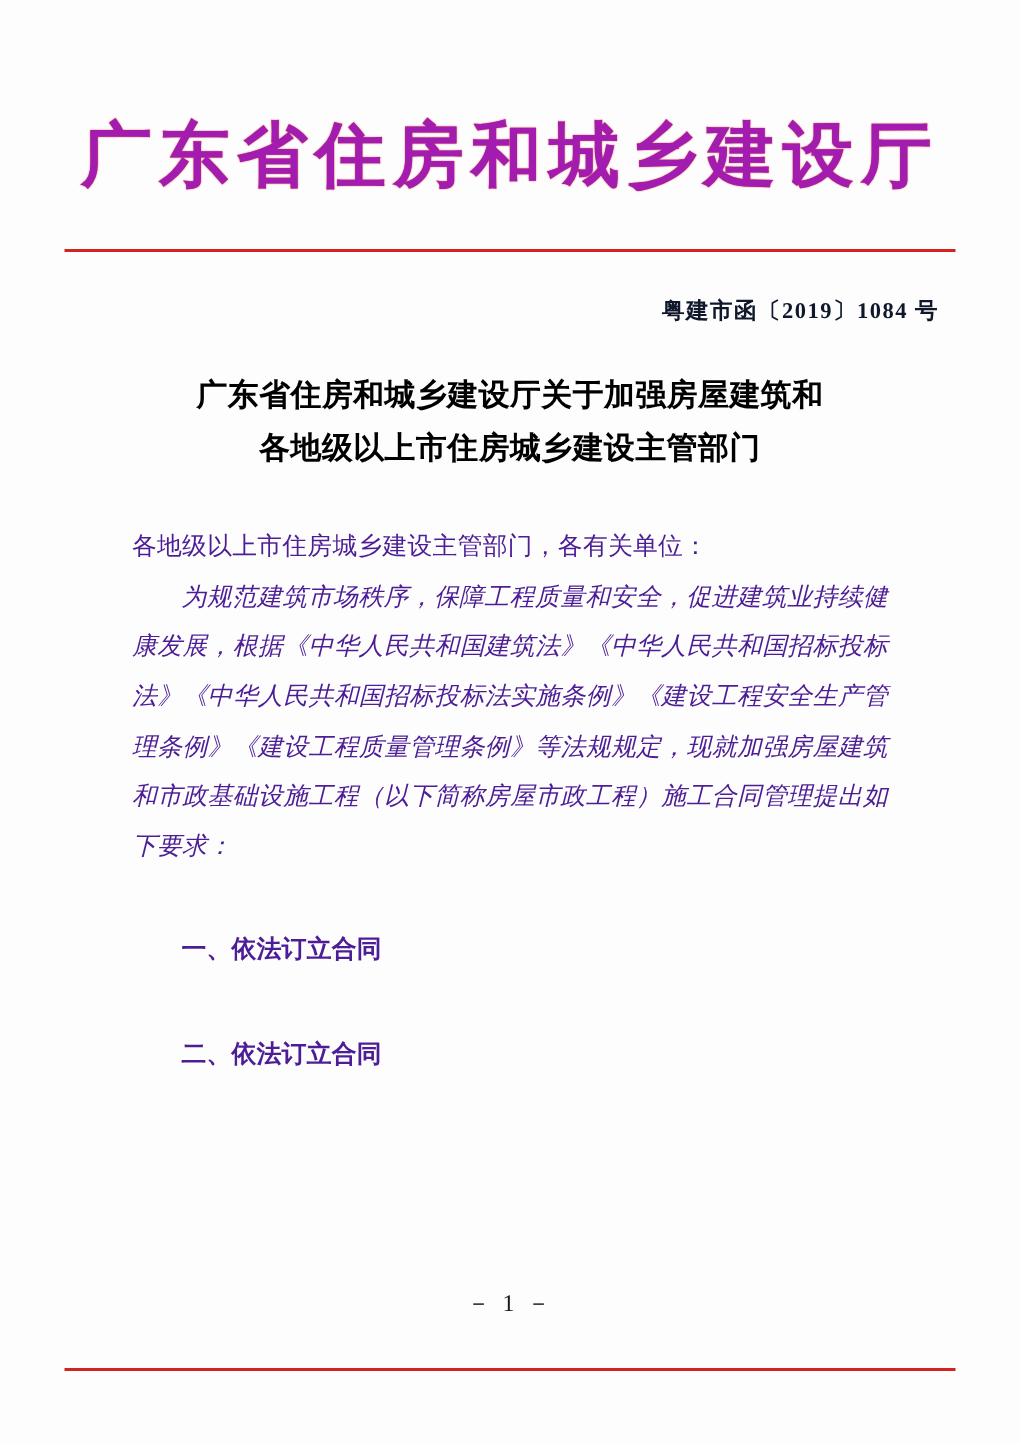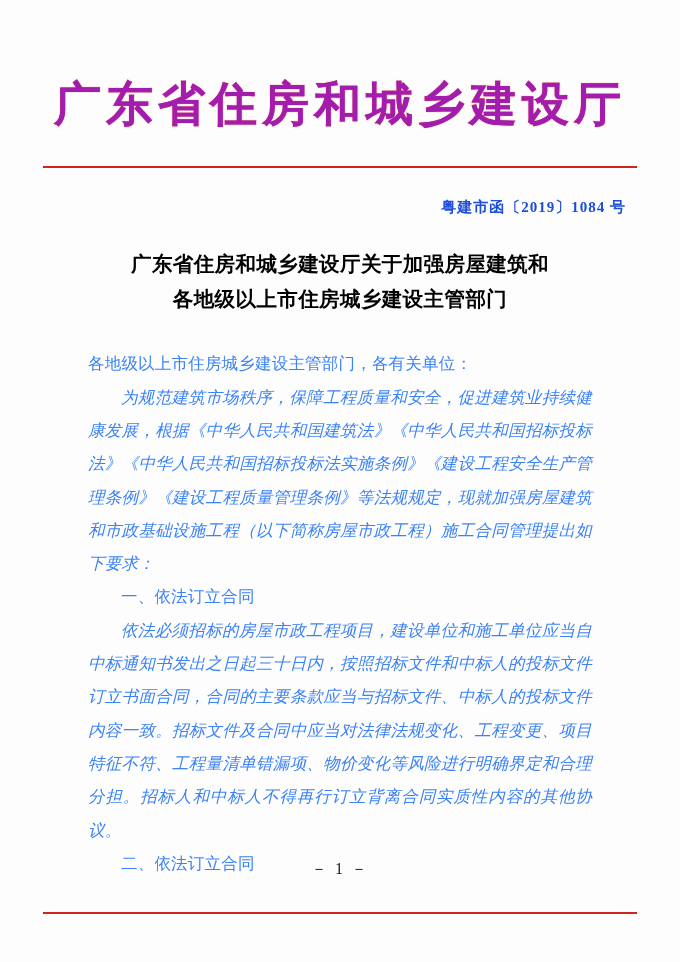--- a/index.html
+++ b/index.html
@@ -43,21 +43,21 @@
     height: 2px;
     background: #d2231f;
   }
   
   .doc-number {
     margin: 30px 54px 0 0;
     text-align: right;
     font-size: 15px;
     font-weight: bold;
     letter-spacing: 1px;
-    color: #1d4ed8;
+    color: #0f172a;
     font-family: "Liberation Serif", "DejaVu Serif", serif;
   }
   
   .doc-title {
     margin: 30px auto 0 auto;
     width: 540px;
     text-align: center;
     font-size: 20.5px;
     font-weight: bold;
     line-height: 1.72;
@@ -68,35 +68,36 @@
     display: block;
     white-space: nowrap;
   }
   
   .body-block {
     margin: 30px auto 0 auto;
     width: 504px;
     font-size: 16.5px;
     line-height: 2.02;
     letter-spacing: 0.2px;
-    color: #3b82f6;
+    color: #4c1d95;
     text-align: justify;
   }
   .p {
     margin: 0;
     text-indent: 0;
     white-space: normal;
   }
   .p.indent {
     text-indent: 2em;
     font-style: italic;
   }
   .p.heading {
     text-indent: 2em;
-    font-weight: normal;
+    font-weight: bold;
+    margin-top: 36px;
   }
   
   .page-number {
     position: absolute;
     left: 0;
     right: 0;
     bottom: 82px;
     text-align: center;
     font-size: 16px;
     letter-spacing: 2px;
@@ -126,21 +127,20 @@
 
   <div class="doc-title">
     <span class="line">广东省住房和城乡建设厅关于加强房屋建筑和</span>
     <span class="line">各地级以上市住房城乡建设主管部门</span>
   </div>
 
   <div class="body-block">
     <p class="p">各地级以上市住房城乡建设主管部门，各有关单位：</p>
     <p class="p indent">为规范建筑市场秩序，保障工程质量和安全，促进建筑业持续健康发展，根据《中华人民共和国建筑法》《中华人民共和国招标投标法》《中华人民共和国招标投标法实施条例》《建设工程安全生产管理条例》《建设工程质量管理条例》等法规规定，现就加强房屋建筑和市政基础设施工程（以下简称房屋市政工程）施工合同管理提出如下要求：</p>
     <p class="p heading">一、依法订立合同</p>
-    <p class="p indent">依法必须招标的房屋市政工程项目，建设单位和施工单位应当自中标通知书发出之日起三十日内，按照招标文件和中标人的投标文件订立书面合同，合同的主要条款应当与招标文件、中标人的投标文件内容一致。招标文件及合同中应当对法律法规变化、工程变更、项目特征不符、工程量清单错漏项、物价变化等风险进行明确界定和合理分担。招标人和中标人不得再行订立背离合同实质性内容的其他协议。</p>
     <p class="p heading">二、依法订立合同</p>
   </div>
 
   <div class="page-number">－ 1 －</div>
 
   <div class="rule-bottom"></div>
 
 </div>
 
 </body></html>

